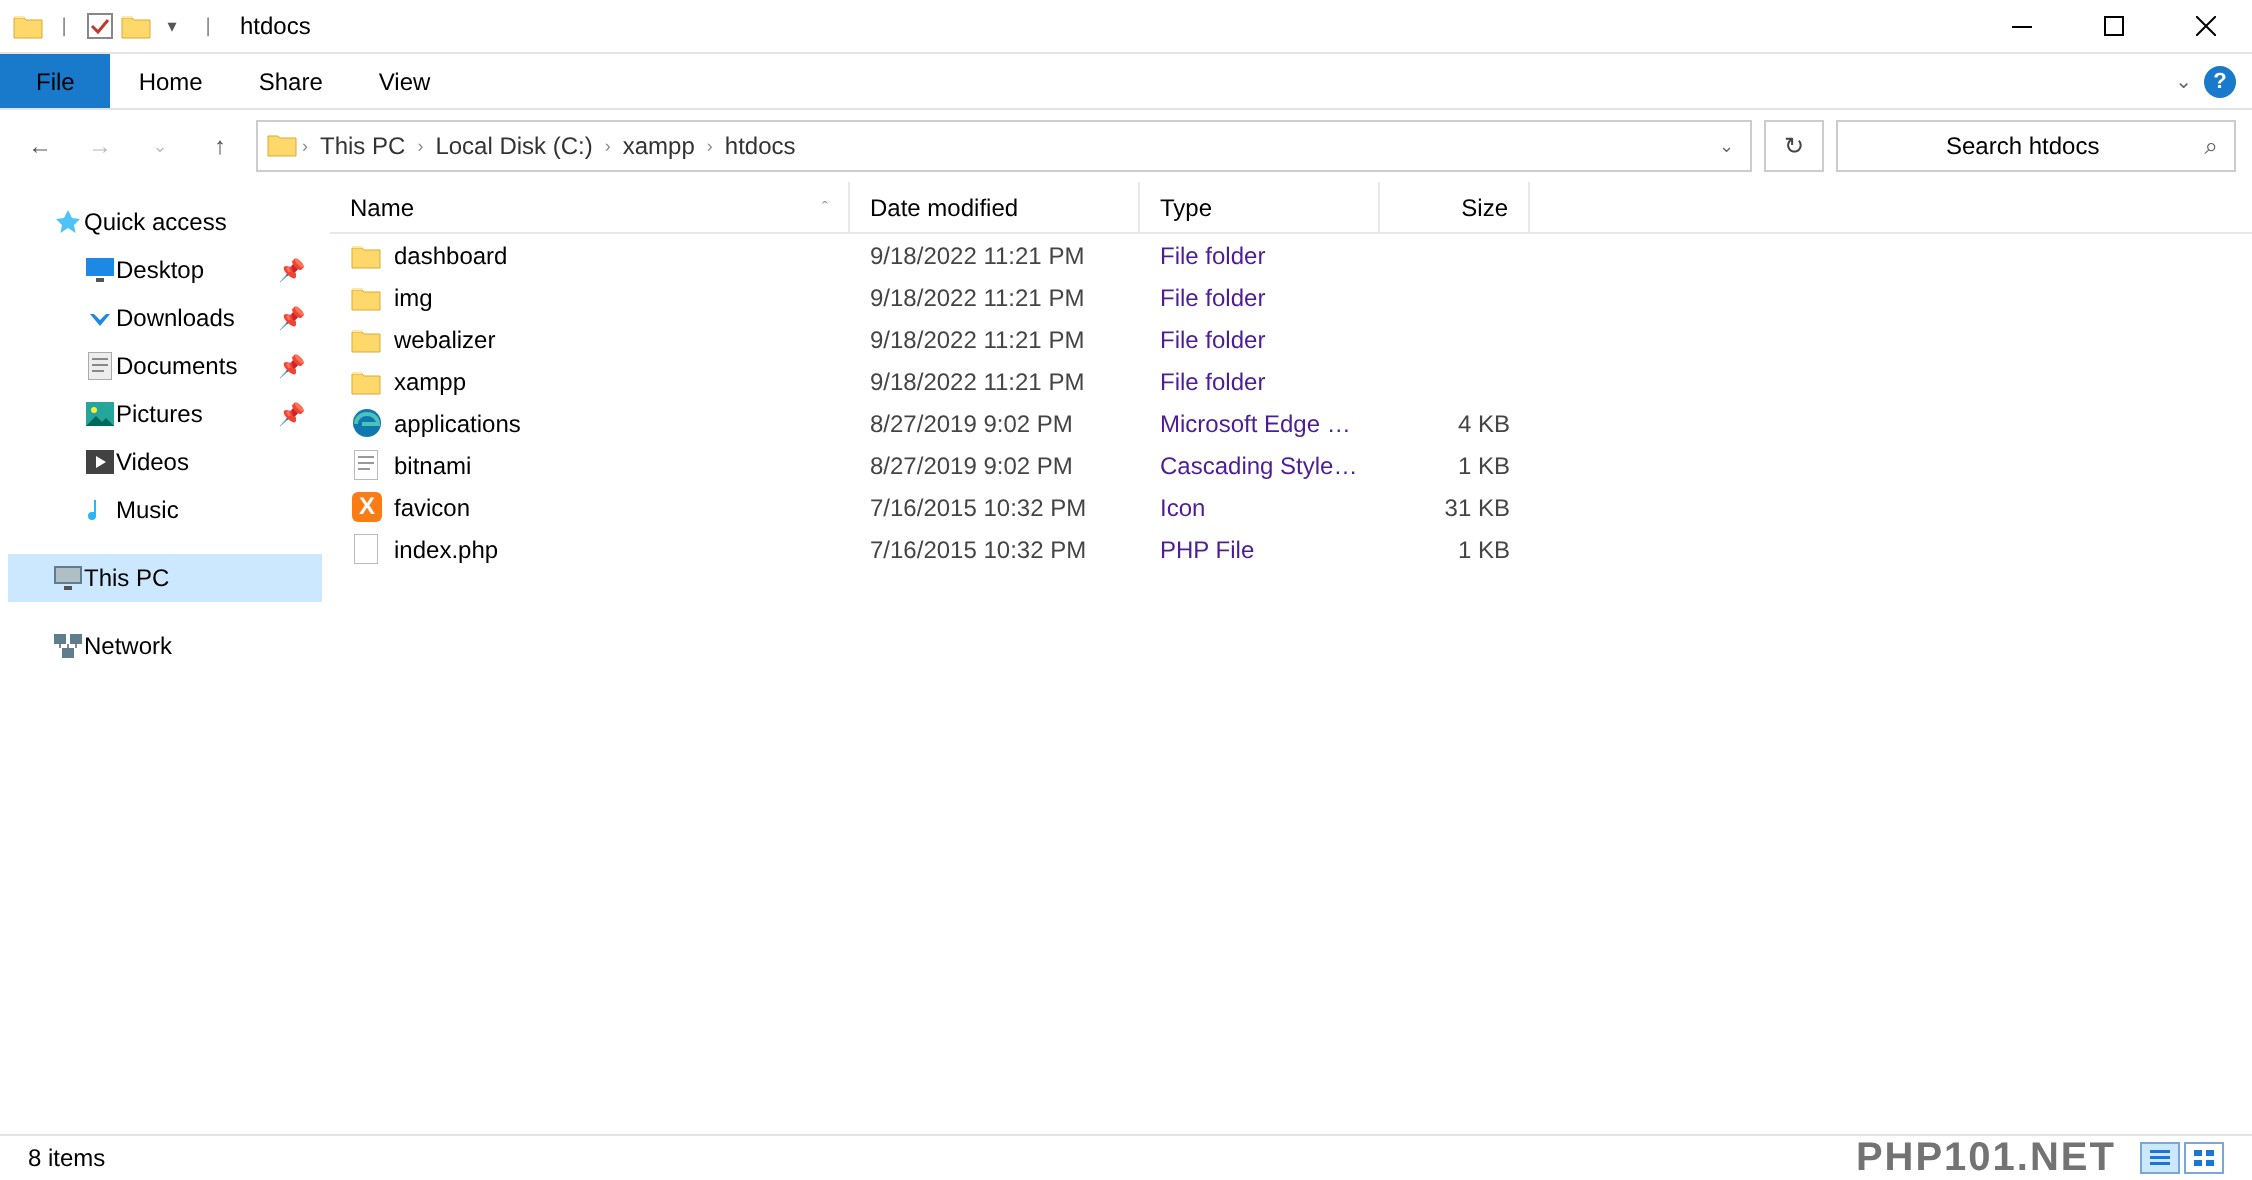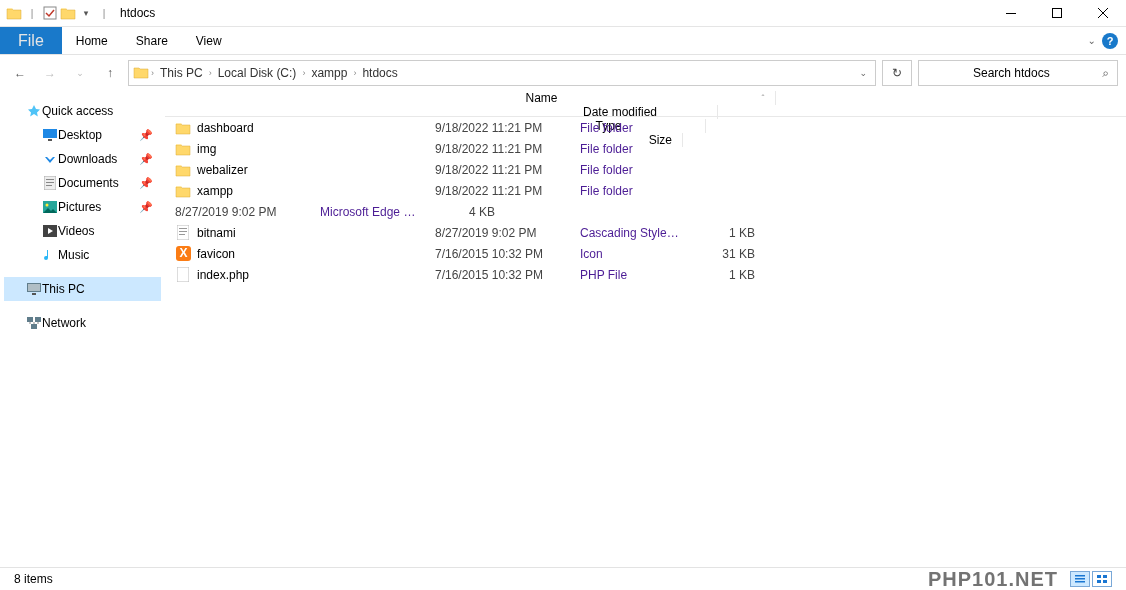--- a/index.html
+++ b/index.html
@@ -4,21 +4,21 @@
 <style>
 * { margin:0; padding:0; box-sizing:border-box; font-family:"Segoe UI",Tahoma,sans-serif; font-size:12px; color:#000; }
 body { background:#fff; width:1126px; height:590px; overflow:hidden; position:relative; }
 .titlebar { height:27px; display:flex; align-items:center; border-bottom:1px solid #e5e5e5; }
 .tb-icons { display:flex; align-items:center; padding-left:6px; gap:2px; }
 .tb-icons .ic { width:16px; height:16px; display:flex; align-items:center; justify-content:center; }
 .tb-title { margin-left:8px; font-size:12px; }
 .winctrl { margin-left:auto; display:flex; }
 .winctrl div { width:46px; height:27px; display:flex; align-items:center; justify-content:center; font-size:13px; }
 .ribbon { height:28px; display:flex; align-items:stretch; border-bottom:1px solid #e3e3e3; }
-.ribbon .file { background:#1979ca; color:#e5e5e5; padding:0 18px; display:flex; align-items:center; font-size:16px; }
+.ribbon .file { background:#1979ca; color:#000000; padding:0 18px; display:flex; align-items:center; font-size:12px; }
 .ribbon .tab { padding:0 14px; display:flex; align-items:center; font-size:12px; }
 .ribbon-right { margin-left:auto; display:flex; align-items:center; padding-right:8px; gap:6px; }
 .help-circle { width:16px; height:16px; border-radius:50%; background:#1979ca; color:#fff; display:flex; align-items:center; justify-content:center; font-size:11px; font-weight:bold; }
 .chev { color:#666; font-size:10px; }
 .navrow { height:36px; display:flex; align-items:center; padding:0 8px; gap:6px; }
 .navbtn { width:24px; height:24px; display:flex; align-items:center; justify-content:center; color:#555; }
 .navbtn.disabled { color:#bbb; }
 .addressbar { flex:1; height:26px; border:1px solid #ccc; display:flex; align-items:center; padding-left:4px; }
 .addressbar .crumb { padding:0 4px; color:#333; font-size:12px; }
 .addressbar .sep { color:#888; font-size:9px; padding:0 2px; }
@@ -27,21 +27,21 @@
 .searchbox { width:200px; height:26px; border:1px solid #ccc; display:flex; align-items:center; padding:0 8px; color:#888; }
 .searchbox span:first-child { flex:1;margin-left:46px; }
 .main { display:flex; height:470px; }
 .sidebar { width:165px; padding:8px 4px; }
 .sidebar .item { height:24px; display:flex; align-items:center; padding-left:22px; gap:0; }
 .sidebar .item .pin { margin-left:auto; margin-right:8px; color:#777; font-size:11px; }
 .sidebar .item.sel { background:#cce8ff; }
 .sidebar .item.sub { padding-left:38px; }
 .sidebar .ic { width:16px; height:16px; display:flex; align-items:center; justify-content:center; }
 .filelist { flex:1; }
-.headers { height:26px; display:flex; align-items:center; border-bottom:1px solid #e8e8e8; color:#4a6e8f; font-size:12px;flex-direction:column; }
+.headers { height:26px; display:flex; align-items:center; border-bottom:1px solid #e8e8e8; color:#4a6e8f; font-size:12px; }
 .headers div { border-right:1px solid #e8e8e8; padding:0 10px; height:100%; display:flex; align-items:center; }
 .col-name { width:260px; }
 .col-date { width:145px; }
 .col-type { width:120px; }
 .col-size { width:75px; justify-content:flex-end !important; }
 .sort-arrow { margin-left:auto; color:#999; font-size:9px; }
 .row { height:21px; display:flex; align-items:center; }
 .row .cell { padding:0 10px; font-size:12px; color:#222; white-space:nowrap; overflow:hidden; text-overflow:ellipsis; }
 .row .c-name { width:260px; display:flex; align-items:center; gap:6px; }
 .row .c-date { width:145px; color:#444; }
@@ -295,20 +295,29 @@
                 <path fill="#ffe9a8" d="M1 2h5l1 1H1z"></path>
               </svg>
             </div>
             <span>xampp</span>
           </div>
           <div class="cell c-date">9/18/2022 11:21 PM</div>
           <div class="cell c-type">File folder</div>
           <div class="cell c-size"></div>
         </div>
         <div class="row">
+          <div class="cell c-name">
+            <div class="fic">
+              <svg width="15" height="15" viewBox="0 0 15 15">
+                <circle cx="7.5" cy="7.5" r="7" fill="#0f79af"></circle>
+                <path d="M2 8c0-3 2.5-5 5.5-5S13 5 13 8H5" fill="none" stroke="#4cc2b8" stroke-width="2"></path>
+              </svg>
+            </div>
+            <span>applications</span>
+          </div>
           <div class="cell c-date">8/27/2019 9:02 PM</div>
           <div class="cell c-type">Microsoft Edge H...</div>
           <div class="cell c-size">4 KB</div>
         </div>
         <div class="row">
           <div class="cell c-name">
             <div class="fic">
               <svg width="12" height="15" viewBox="0 0 12 15">
                 <rect width="12" height="15" fill="#fff" stroke="#bbb"></rect>
                 <rect x="2" y="3" width="8" height="1" fill="#999"></rect>

